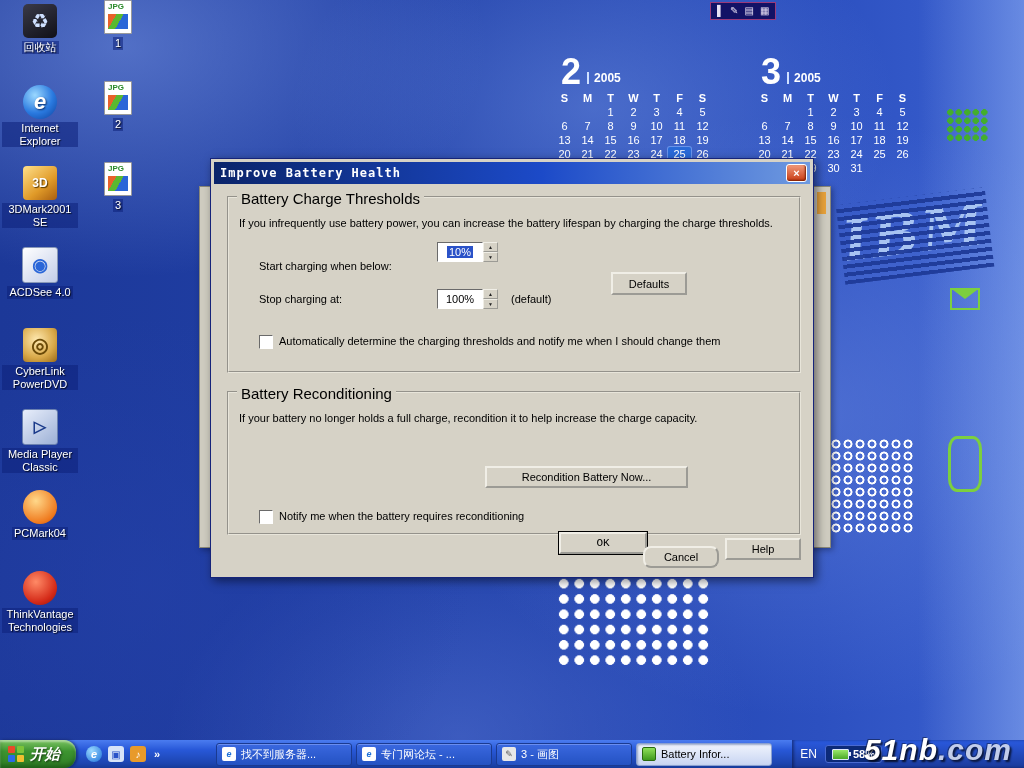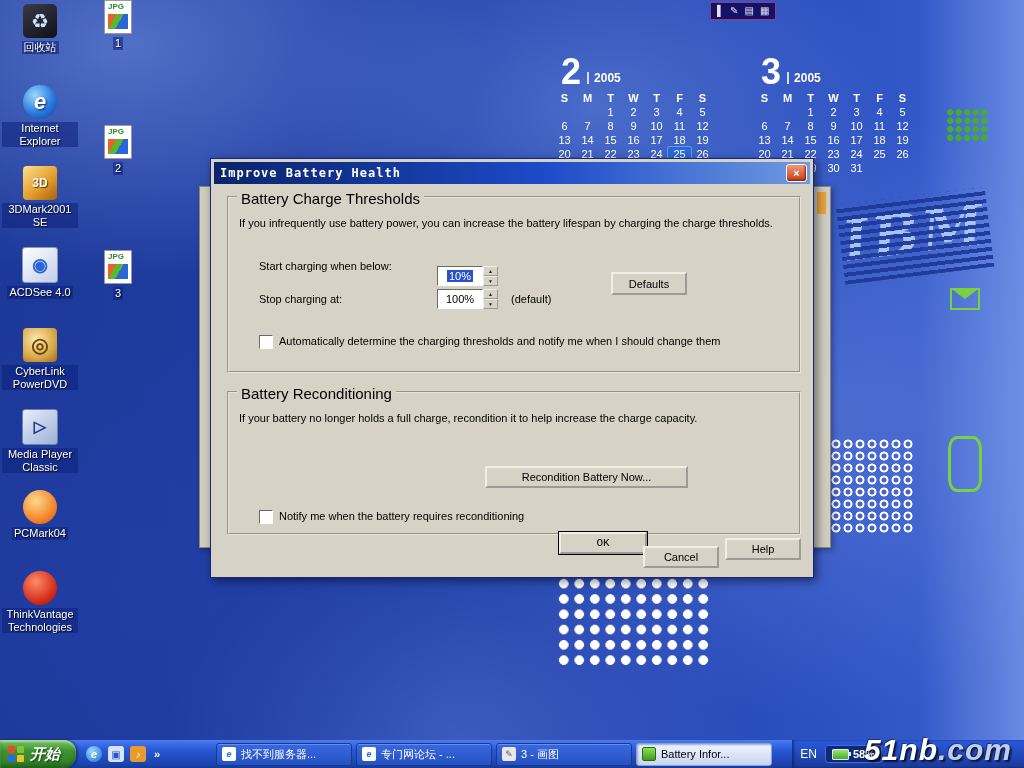--- a/index.html
+++ b/index.html
@@ -34,21 +34,21 @@
     background:repeating-linear-gradient(180deg,rgba(0,0,0,0) 0 4px,rgba(30,58,152,.95) 4px 8px);}
 
   
   .float-toolbar{position:absolute;left:710px;top:2px;height:16px;z-index:3;background:#121266;
     border:1px solid #9a3a7a;display:flex;align-items:center;gap:6px;padding:0 6px;}
   .ft-ico{color:#e8e0f4;font-size:10px;line-height:14px;}
 
   
   .icon-col{position:absolute;display:flex;flex-direction:column;z-index:2;}
   #icon-col-0{left:2px;top:4px;}
-  #icon-col-1{left:80px;top:0;gap:44px;}
+  #icon-col-1{left:80px;top:0;}
   .desk-icon{width:76px;height:81px;display:flex;flex-direction:column;align-items:center;}
   .icon-art{width:34px;height:34px;position:relative;display:flex;align-items:center;justify-content:center;flex:0 0 auto;}
   .glyph{font-size:16px;color:#fff;font-weight:bold;line-height:1;}
   .icon-label{margin-top:3px;max-width:74px;text-align:center;font-size:11px;line-height:1.15;color:#fff;
     background:rgba(12,32,122,.55);padding:0 2px;text-shadow:1px 1px 1px rgba(0,0,0,.8);}
   .icon-my-computer{background:linear-gradient(150deg,#4a4a5c,#15151f);border-radius:5px;}
   .icon-my-computer::before{content:"";position:absolute;left:7px;top:6px;right:7px;height:14px;
     background:linear-gradient(#8aa0d8,#46609c);border-radius:2px;}
   .icon-my-computer::after{content:"";position:absolute;left:4px;bottom:6px;right:4px;height:4px;background:#2a2a38;border-radius:2px;}
   .icon-recycle-bin{background:linear-gradient(150deg,#3a3a48,#101018);border-radius:5px;}
@@ -100,33 +100,33 @@
   .dlg-body{position:relative;height:392px;}
   .groupbox{position:absolute;border:2px groove #e8e5da;}
   .g1{left:13px;top:12px;width:570px;height:173px;}
   .g2{left:13px;top:195px;width:570px;height:140px;margin-top:12px;}
   .gb-title{position:absolute;top:-8px;left:8px;background:#D6D2C6;padding:0 4px;font-size:15px;}
   .gb-desc{position:absolute;left:10px;top:18px;width:550px;line-height:1.3;}
   .fld-label{position:absolute;left:30px;}
   .lbl1{top:62px;} .lbl2{top:95px;}
   .fld-note{position:absolute;left:282px;top:95px;}
   .spin{position:absolute;display:flex;height:20px;}
-  .s1{left:208px;top:68px;} .s2{left:208px;top:91px;}
+  .s1{left:208px;top:44px;} .s2{left:208px;top:91px;}
   .spin-input{width:46px;height:20px;box-sizing:border-box;background:#fff;
     border:1px solid;border-color:#6a6a6a #fff #fff #6a6a6a;display:flex;align-items:center;justify-content:center;}
   .spin-text.selected{background:#2a52c8;color:#fff;padding:0 2px;}
   .spin-btns{display:flex;flex-direction:column;width:15px;height:20px;}
   .spin-btn{flex:1;background:#D6D2C6;border:1px outset #f0eee6;font-size:5px;display:flex;align-items:center;justify-content:center;color:#222;}
   .btn{position:absolute;background:#D6D2C6;border:2px outset #f0eee6;font-family:"Liberation Sans",sans-serif;
     font-size:11px;color:#000;text-align:center;padding:0;}
   .btn.default{outline:1px solid #000;}
   .defaults-btn{left:382px;top:74px;width:76px;height:23px;}
   .recond-btn{left:256px;top:73px;width:203px;height:22px;}
   .ok-btn{left:345px;top:348px;width:88px;height:22px;font-family:Liberation Mono, monospace;}
-  .cancel-btn{left:429px;top:362px;width:76px;height:22px;}
+  .cancel-btn{left:429px;top:362px;width:76px;height:22px;border-radius:8px;}
   .help-btn{left:511px;top:354px;width:76px;height:22px;}
   .chk{position:absolute;width:12px;height:12px;background:#fff;border:1px solid;border-color:#6a6a6a #fff #fff #6a6a6a;}
   .c1{left:30px;top:137px;} .c2{left:30px;top:117px;}
   .chk-label{position:absolute;}
   .cl1{left:50px;top:137px;} .cl2{left:50px;top:117px;}
 
   
   .taskbar{position:absolute;left:0;top:740px;width:1024px;height:28px;z-index:20;display:flex;align-items:center;
     background:linear-gradient(#4a7cf0,#2858d8 35%,#1c44ae 85%,#163a98);}
   .start-btn{height:28px;padding:0 16px 0 8px;border-radius:0 12px 12px 0;display:flex;align-items:center;gap:6px;

